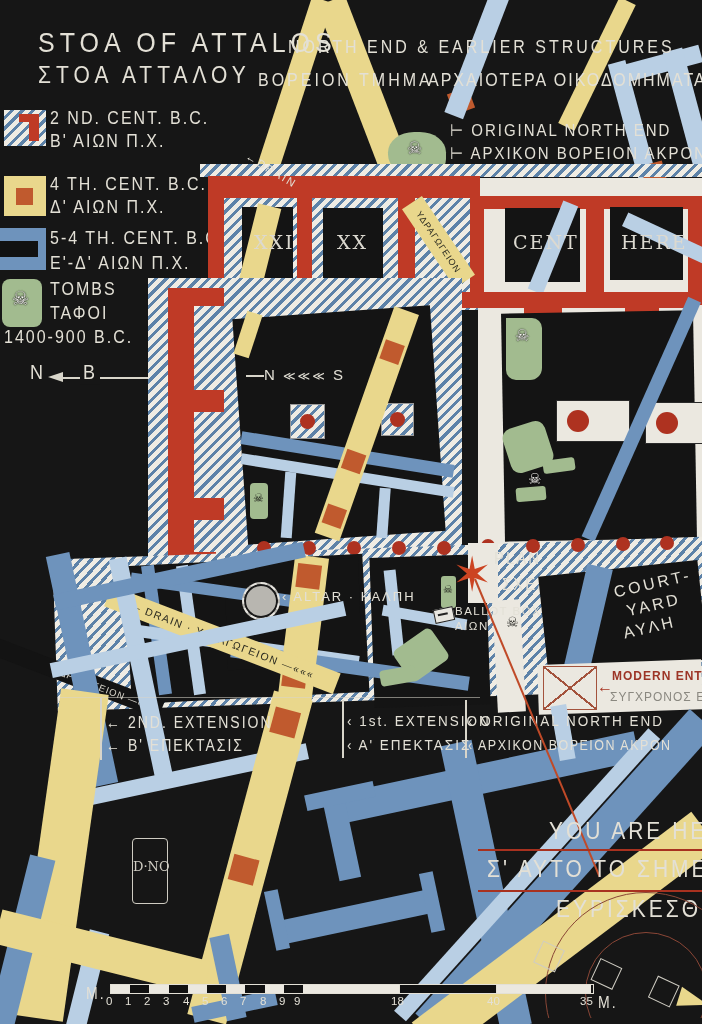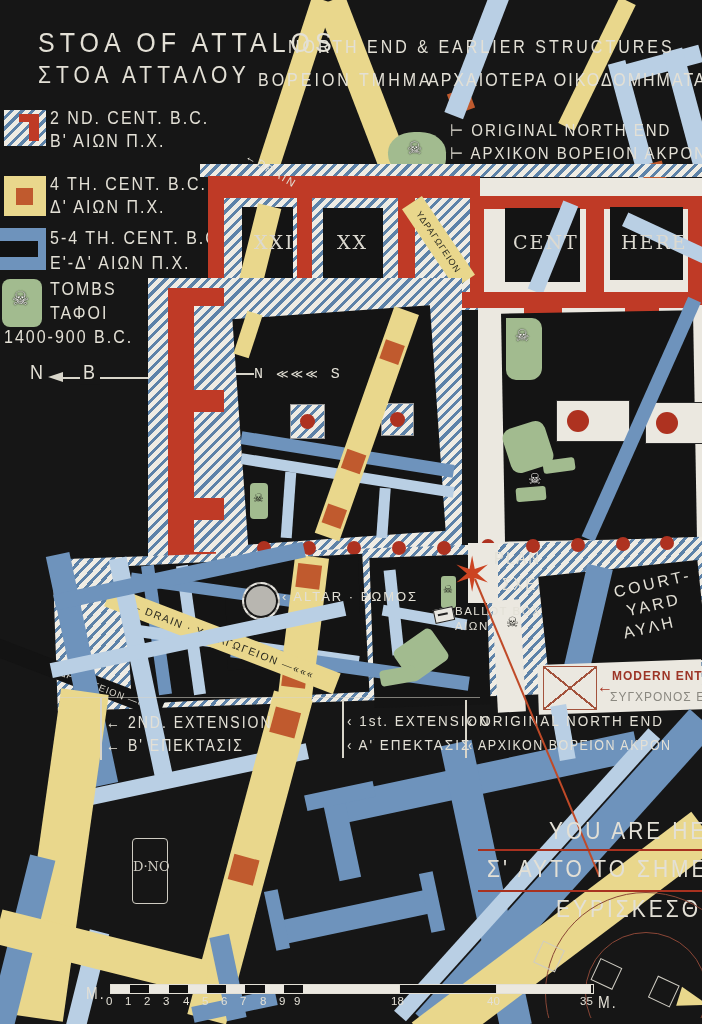--- a/index.html
+++ b/index.html
@@ -134,21 +134,21 @@
 
   <div class="abs red" style="left:168px;top:288px;width:26px;height:278px;"></div>
   <div class="abs red" style="left:194px;top:288px;width:30px;height:18px;"></div>
   <div class="abs red" style="left:194px;top:390px;width:30px;height:22px;"></div>
   <div class="abs red" style="left:194px;top:498px;width:30px;height:22px;"></div>
   <div class="abs red" style="left:194px;top:552px;width:22px;height:14px;"></div>
 
   <div class="abs blk" style="left:240px;top:312px;width:198px;height:226px;transform:rotate(-4deg);"></div>
   <div class="abs yellow" style="left:240px;top:312px;width:16px;height:45px;transform:rotate(18deg);"></div>
 
-  <div class="t" style="left:236px;top:366px;font-size:15px;font-family:Liberation Mono, monospace;">
+  <div class="t" style="left:246px;top:366px;font-size:15px;">
     <span style="display:inline-block;width:18px;height:2px;background:#d8d5ca;vertical-align:middle;"></span><span>N</span> <span style="font-size:12px;">≪≪≪</span>&nbsp;<span>S</span>
   </div>
 
   <div class="abs hatch" style="left:290px;top:404px;width:33px;height:33px;border:1px solid #999;">
     <div class="dot abs" style="left:9px;top:9px;width:15px;height:15px;"></div>
   </div>
   <div class="abs hatch" style="left:381px;top:403px;width:31px;height:31px;border:1px solid #999;">
     <div class="dot abs" style="left:8px;top:8px;width:15px;height:15px;"></div>
   </div>
 
@@ -216,21 +216,21 @@
 
   <div class="abs yellow band-label" style="left:108px;top:585px;width:245px;height:22px;transform-origin:0 50%;transform:rotate(21deg);">
     <span style="font-size:10.5px;color:#2a2a20;letter-spacing:1.5px;white-space:nowrap;">— DRAIN · ΥΔΡΑΓΩΓΕΙΟΝ —«««</span>
   </div>
   <div class="abs band-label" style="left:-45px;top:622px;width:215px;height:18px;background:#131313;transform-origin:0 50%;transform:rotate(21deg);justify-content:flex-end;padding-right:6px;">
     <span style="font-size:9.5px;color:#d8d5ca;letter-spacing:1px;white-space:nowrap;">ΥΔΡΑΓΩΓΕΙΟΝ —«««</span>
   </div>
 
   <div class="abs" style="left:242px;top:582px;width:34px;height:34px;border-radius:50%;background:#b8b6b0;border:2px dashed #e8e6e0;box-shadow:0 0 0 2px #1a1a1a inset;"></div>
   <div class="t" style="left:282px;top:589px;font-size:13px;">
-    <span>‹</span> <span>ALTAR · ΒΩΜΟΣ</span>
+    <span>‹</span> <span>ALTAR · ΚΑΛΠΗ</span>
   </div>
 
   <div class="abs green" style="left:398px;top:636px;width:46px;height:38px;transform:rotate(-35deg);border-radius:6px;"></div>
   <div class="abs green" style="left:380px;top:668px;width:36px;height:16px;transform:rotate(-10deg);border-radius:4px;"></div>
   <div class="abs green" style="left:441px;top:576px;width:15px;height:32px;border-radius:3px;">
     <span class="abs skull" style="left:2px;top:7px;font-size:11px;color:#1c1c18;text-shadow:none;">☠</span>
   </div>
 
   <div class="abs white" style="left:468px;top:543px;width:30px;height:60px;"></div>
   <div class="abs white" style="left:495px;top:600px;width:28px;height:112px;transform:rotate(-3deg);"></div>

